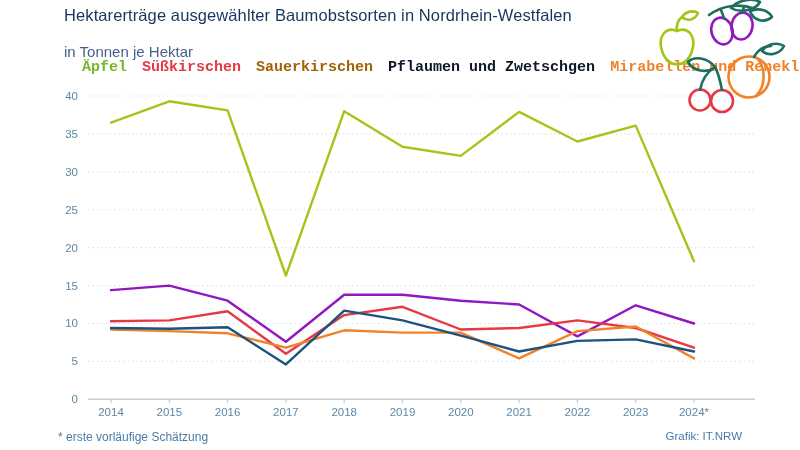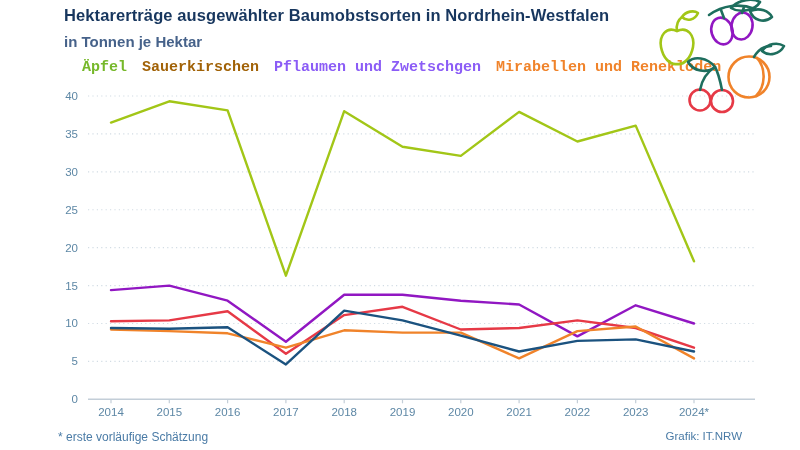--- a/index.html
+++ b/index.html
@@ -1,22 +1,22 @@
 <!DOCTYPE html>
 <html><head>
 <meta charset="utf-8">
 <style>
   * { margin:0; padding:0; box-sizing:border-box; }
   html,body { width:800px; height:450px; background:#fff; overflow:hidden; }
   body { font-family:"Liberation Sans", sans-serif; position:relative; }
   .stage { position:absolute; inset:0; width:800px; height:450px; background:#fff; }
 
   .header { position:absolute; left:64px; top:6px; }
-  .header h1 { font-size:16.5px; font-weight:bold; letter-spacing:0.1px; }
-  .header .subtitle { font-size:15px; font-weight:bold; margin-top:8px; }
+  .header h1 { font-size:16.5px; font-weight:normal; letter-spacing:0.1px; }
+  .header .subtitle { font-size:15px; font-weight:normal; margin-top:18px; }
 
   .legend { position:absolute; left:82px; top:59px; display:flex; gap:15px; white-space:nowrap;font-family:Liberation Mono, monospace; }
   .legend-item { font-size:15px; font-weight:bold; }
 
   .chart-svg { position:absolute; left:0; top:0; }
   .fruits-svg { position:absolute; left:645px; top:0px; z-index:3; }
 
   .footer-note { position:absolute; left:58px; top:430px; font-size:12px; }
   .footer-credit { position:absolute; right:58px; top:430px; font-size:11.5px; }
 
@@ -75,22 +75,23 @@
       <polyline points="111.0,328.0 169.3,328.8 227.6,327.3 285.9,364.4 344.2,310.6 402.5,320.4 460.8,335.6 519.1,351.5 577.4,340.9 635.7,339.4 694.0,351.5" fill="none" stroke="#1b527f" stroke-width="2.4" stroke-linejoin="round" stroke-linecap="round"></polyline>
     </svg>
 
   <div class="header">
     <h1 style="color: rgb(23, 54, 94);">Hektarerträge ausgewählter Baumobstsorten in Nordrhein-Westfalen</h1>
     <div class="subtitle" style="color: rgb(70, 98, 138);">in Tonnen je Hektar</div>
   </div>
 
   <div class="legend">
       <span class="legend-item" style="color: rgb(118, 184, 42);">Äpfel</span>
+      <span class="legend-item" style="color: rgb(230, 57, 70);">Süßkirschen</span>
       <span class="legend-item" style="color: #a16207;">Sauerkirschen</span>
-      <span class="legend-item" style="color: #8b5cf6; text-align: right;">Pflaumen und Zwetschgen</span>
+      <span class="legend-item" style="color: #0f172a; text-align: right;">Pflaumen und Zwetschgen</span>
       <span class="legend-item" style="color: rgb(240, 131, 42);">Mirabellen und Renekloden</span>
     </div>
 
   <svg class="fruits-svg" width="150" height="118" viewBox="0 0 150 118" fill="none" stroke-width="2.6" stroke-linecap="round" stroke-linejoin="round">
     <g>
       <path d="M32,31 C21,26 14,36 16,47 C18,58 25,65 32,64 C39,65 46,58 48,47 C50,36 43,26 32,31 Z" stroke="#a2c617"></path>
       <path d="M32,31 C31,25 33,20 37,17" stroke="#a2c617"></path>
       <path d="M37,17 C41,11 49,10 53,13 C50,20 42,22 37,17 Z" stroke="#a2c617"></path>
     </g>
     <g>

